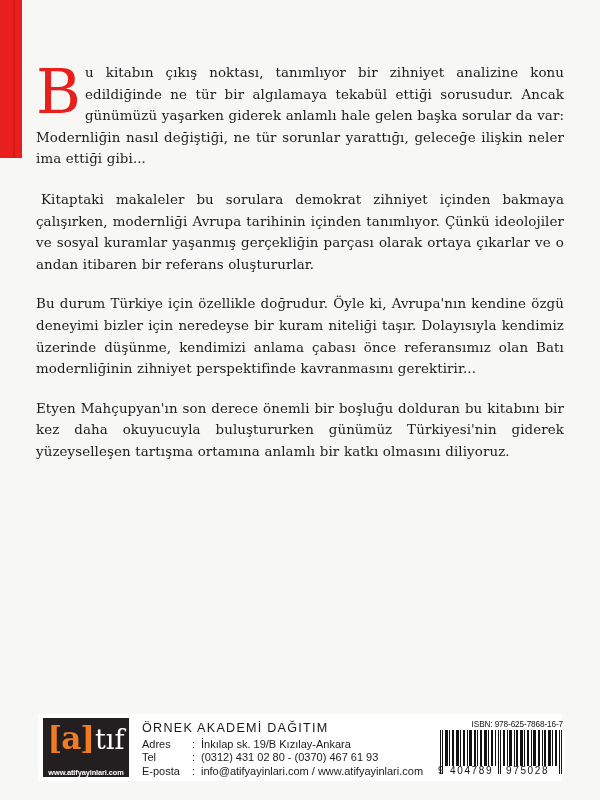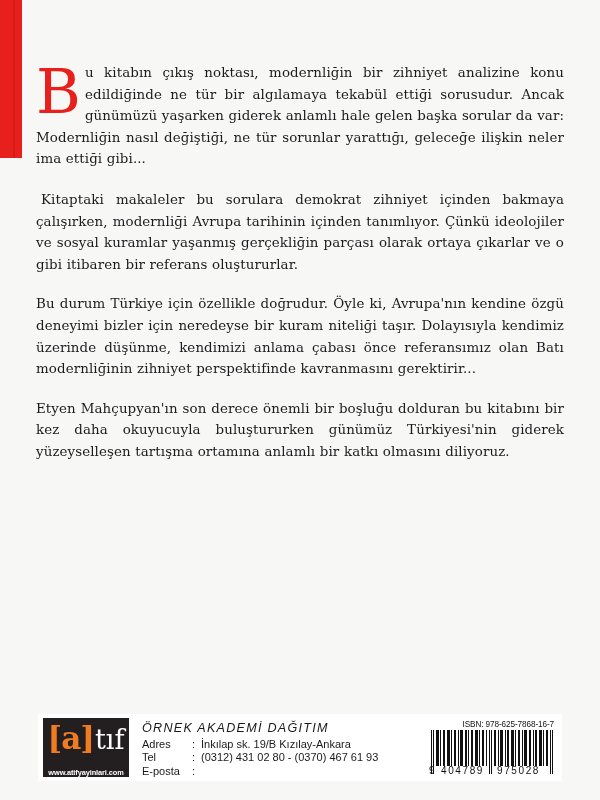--- a/index.html
+++ b/index.html
@@ -141,21 +141,20 @@
     padding: 7px 0 0 13px;
     box-sizing: border-box;
   }
   .imprint-title {
     font-family: "Liberation Sans", sans-serif;
     font-size: 12.6px;
     letter-spacing: 1.25px;
     color: #1a1a1a;
     white-space: nowrap;
     margin-bottom: 3px;
-    font-style: italic;
   }
   .imprint-rows {
     font-family: "Liberation Sans", sans-serif;
     font-size: 11px;
     color: #1a1a1a;
     line-height: 13.4px;
   }
   .imprint-row { display: flex; white-space: nowrap; }
   .imprint-label { width: 50px; min-width: 50px; }
   .imprint-sep   { width: 9px;  min-width: 9px; }
@@ -204,23 +203,23 @@
 </head>
 <body>
 
 <div class="cover">
 
   <div class="red-bar"></div>
   <div class="red-bar-seam"></div>
 
   <div class="blurb">
 
-    <p class="para first"><span class="dropcap">B</span><span>u kitabın çıkış noktası, modernliğin bir zihniyet analizine konu edildiğinde ne tür bir algılamaya tekabül ettiği sorusudur. Ancak günümüzü yaşarken giderek anlamlı hale gelen başka sorular da var: Modernliğin nasıl değiştiği, ne tür sorunlar yarattığı, geleceğe ilişkin neler ima ettiği gibi...</span></p>
-
-    <p class="para"><span class="indent"></span><span>Kitaptaki makaleler bu sorulara demokrat zihniyet içinden bakmaya çalışırken, modernliği Avrupa tarihinin içinden tanımlıyor. Çünkü ideolojiler ve sosyal kuramlar yaşanmış gerçekliğin parçası olarak ortaya çıkarlar ve o gibi itibaren bir referans oluştururlar.</span></p>
+    <p class="para first"><span class="dropcap">B</span><span>u kitabın çıkış noktası, tanımlıyor bir zihniyet analizine konu edildiğinde ne tür bir algılamaya tekabül ettiği sorusudur. Ancak günümüzü yaşarken giderek anlamlı hale gelen başka sorular da var: Modernliğin nasıl değiştiği, ne tür sorunlar yarattığı, geleceğe ilişkin neler ima ettiği gibi...</span></p>
+
+    <p class="para"><span class="indent"></span><span>Kitaptaki makaleler bu sorulara demokrat zihniyet içinden bakmaya çalışırken, modernliği Avrupa tarihinin içinden tanımlıyor. Çünkü ideolojiler ve sosyal kuramlar yaşanmış gerçekliğin parçası olarak ortaya çıkarlar ve o andan itibaren bir referans oluştururlar.</span></p>
 
     <p class="para"><span>Bu durum Türkiye için özellikle doğrudur. Öyle ki, Avrupa'nın kendine özgü deneyimi bizler için neredeyse bir kuram niteliği taşır. Dolayısıyla kendimiz üzerinde düşünme, kendimizi anlama çabası önce referansımız olan Batı modernliğinin zihniyet perspektifinde kavranmasını gerektirir...</span></p>
 
     <p class="para"><span>Etyen Mahçupyan'ın son derece önemli bir boşluğu dolduran bu kitabını bir kez daha okuyucuyla buluştururken günümüz Türkiyesi'nin giderek yüzeyselleşen tartışma ortamına anlamlı bir katkı olmasını diliyoruz.</span></p>
 
   </div>
 
   <div class="footer">
 
     <div class="logo-box">
@@ -243,20 +242,21 @@
 
         <div class="imprint-row">
           <span class="imprint-label">Tel</span>
           <span class="imprint-sep">:</span>
           <span class="imprint-value">(0312) 431 02 80 - (0370) 467 61 93</span>
         </div>
 
         <div class="imprint-row">
           <span class="imprint-label">E-posta</span>
           <span class="imprint-sep">:</span>
+          <span class="imprint-value">info@atifyayinlari.com / www.atifyayinlari.com</span>
         </div>
 
       </div>
     </div>
 
     <div class="barcode-block">
       <div class="isbn-text">ISBN: 978-625-7868-16-7</div>
       <div class="barcode-wrap">
         <svg class="barcode-svg" width="127" height="46" viewBox="0 0 127 46">
           <rect x="0" y="0" width="127" height="46" fill="#ffffff"></rect>

